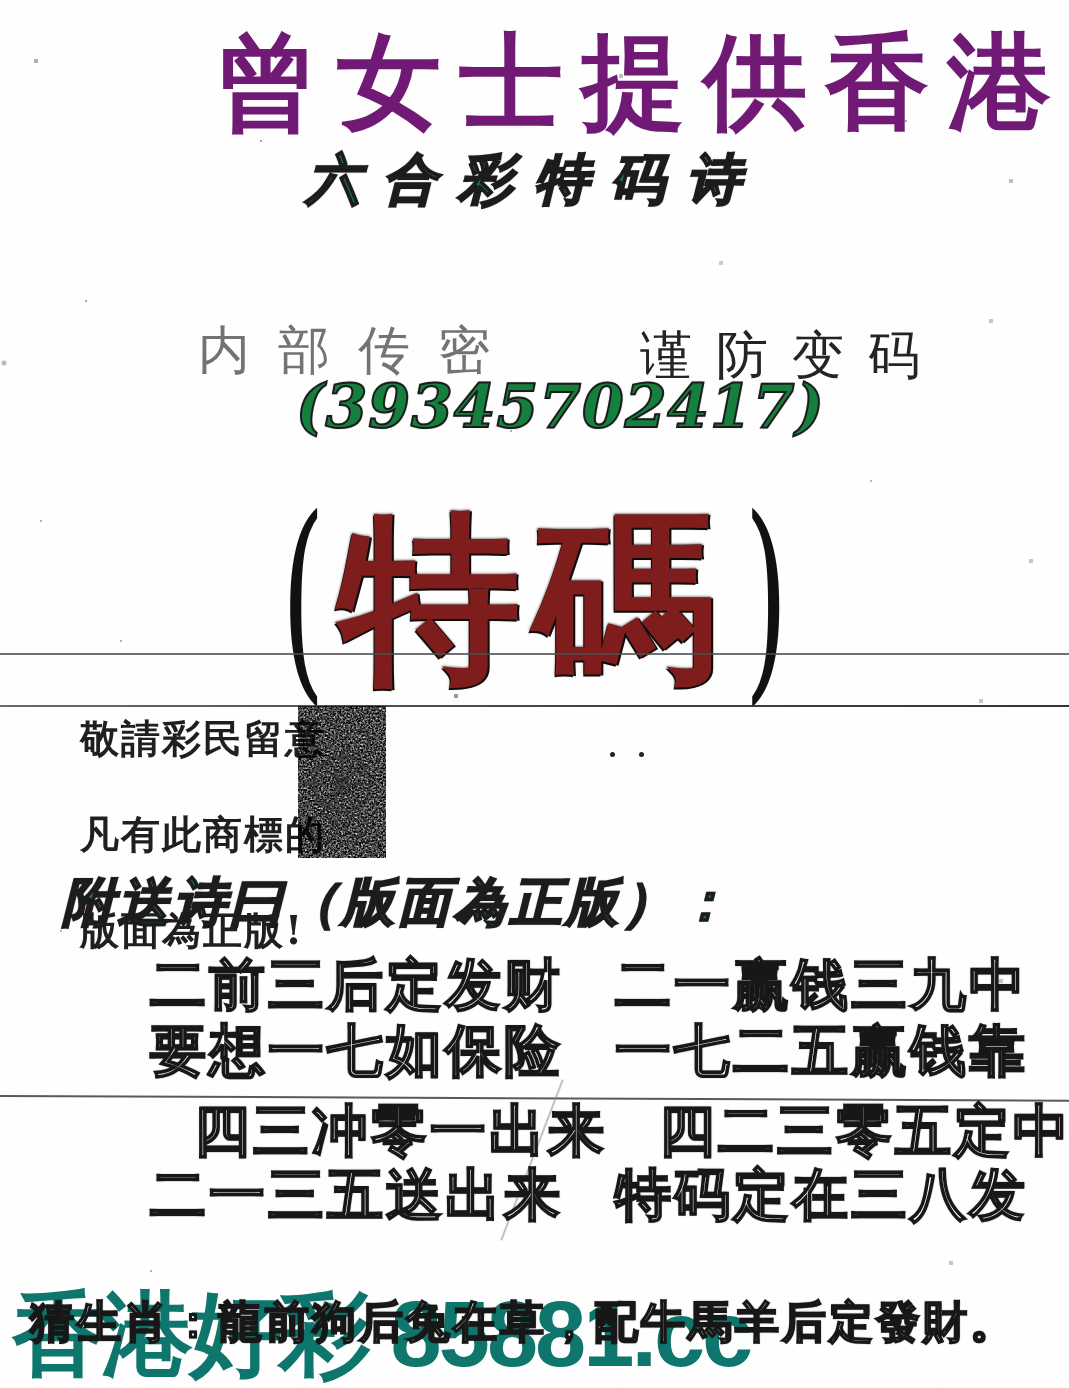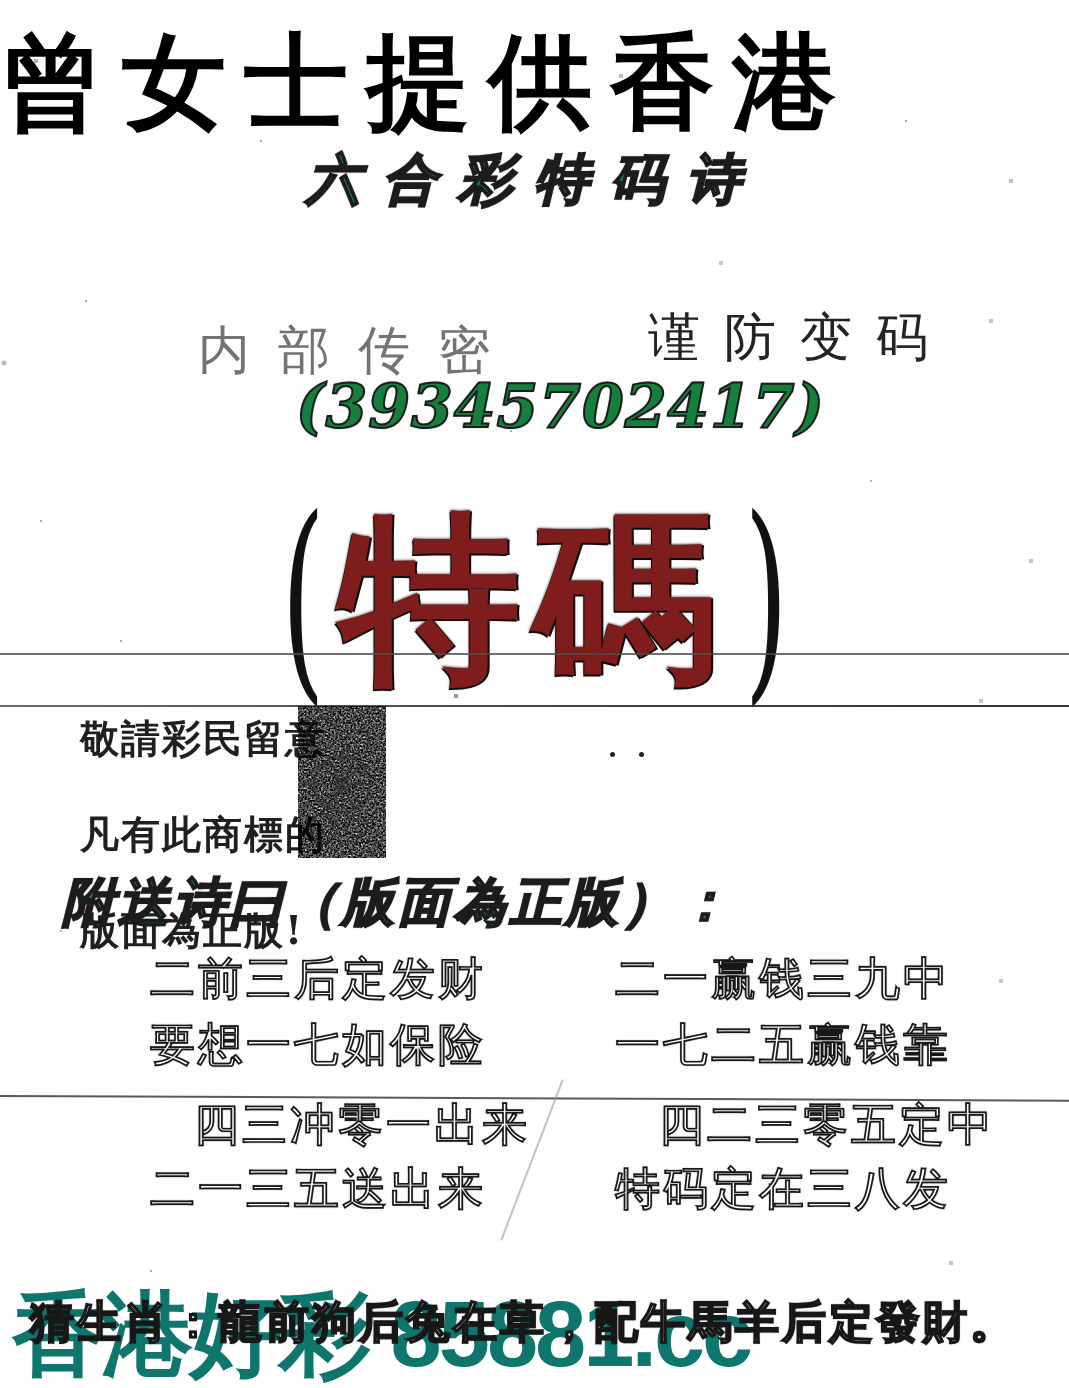--- a/index.html
+++ b/index.html
@@ -9,24 +9,24 @@
     background:#fefefe;
     overflow:hidden;
     font-family:"DejaVu Serif","Liberation Serif",serif;
     color:#1a1a1a;
   }
   .abs{position:absolute;line-height:1;white-space:nowrap;}
 
   
   .title{
     top:30px;left:0;width:100%;
-    text-align:left;
+    text-align:right;
     font-size:104px;font-weight:700;
     letter-spacing:18px;
-    color:#000000;
+    color:#701a75;
   }
   .subtitle{
     top:152px;left:0;width:100%;
     text-align:center;
     font-size:54px;font-weight:700;
     letter-spacing:22px;
   }
 
   
   .hollow{
@@ -36,21 +36,21 @@
     font-style:italic;
   }
   .hollow-thin{
     color:#ffffff;
     -webkit-text-stroke:1.7px #171717;
     text-shadow:0 0 2px #141414, 0 0 1px #141414;
   }
 
   
   .hdr-left{top:324px;left:198px;font-size:52px;letter-spacing:28px;color:#737373;}
-  .hdr-right{top:311px;left:640px;font-size:52px;letter-spacing:24px;color:#242424;margin-left:8px;}
+  .hdr-right{top:329px;left:640px;font-size:52px;letter-spacing:24px;color:#242424;}
   .serial{top:376px;left:296px;font-size:60px;font-weight:700;letter-spacing:1px;}
 
   
   .special{
     top:488px;left:0;width:100%;height:220px;
     display:flex;align-items:center;justify-content:center;
   }
   .sc-paren{
     font-size:150px;font-weight:400;color:#111;
     transform:scaleY(1.45) scaleX(0.75);
@@ -74,21 +74,21 @@
   
   .notice{top:714px;left:80px;font-size:39px;font-weight:600;
           line-height:48px;letter-spacing:2px;color:#1f1f1f;white-space:pre-line;text-align:left;}
   .stamp{top:706px;left:298px;width:88px;height:152px;}
   .price-dots{top:744px;left:610px;}
   .price-dots i{display:inline-block;width:5px;height:5px;background:#222;border-radius:50%;margin-right:24px;}
   .price{top:766px;left:548px;font-size:46px;font-weight:700;letter-spacing:1px;}
 
   
   .poem-header{top:876px;left:62px;font-size:52px;font-weight:700;letter-spacing:4px;}
-  .poem-line{font-size:45px;font-weight:400;letter-spacing:3px;}
+  .poem-line{font-size:56px;font-weight:700;letter-spacing:3px;}
   .pl{left:150px;}
   .pr{left:615px;}
   .row0{top:956px;}  .row1{top:1022px;}
   .row2{top:1102px;margin-left:44px;} .row3{top:1166px;}
 
   
   .zodiac{top:1300px;left:30px;font-size:44px;font-weight:700;letter-spacing:3px;z-index:3;}
   .watermark{
     top:1288px;left:12px;z-index:2;
     font-family:"Liberation Sans","DejaVu Sans",sans-serif;

